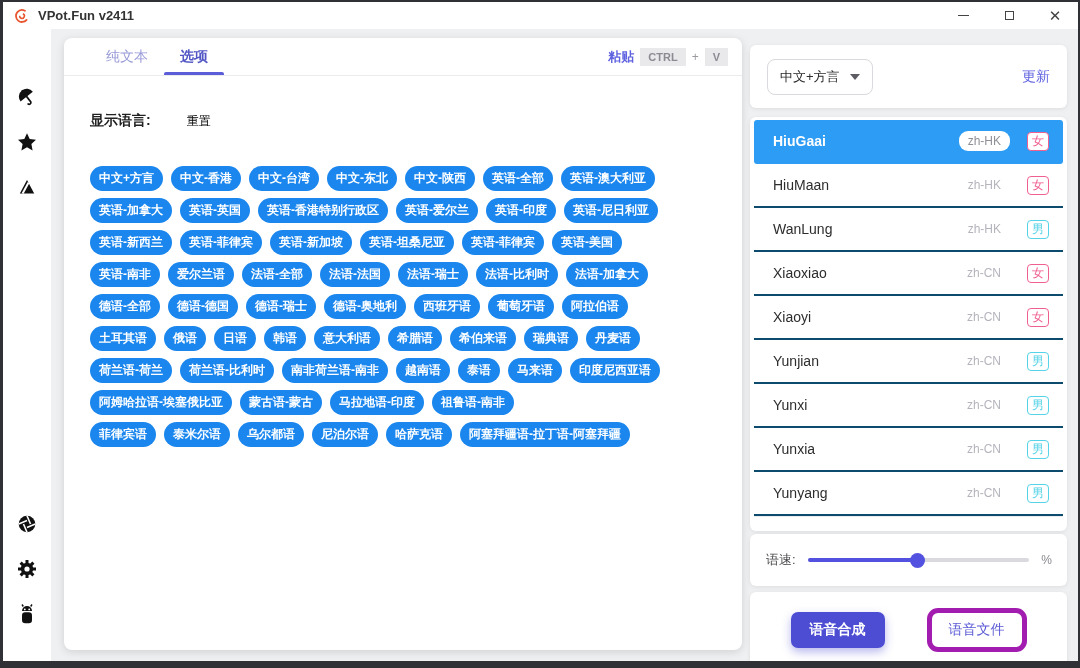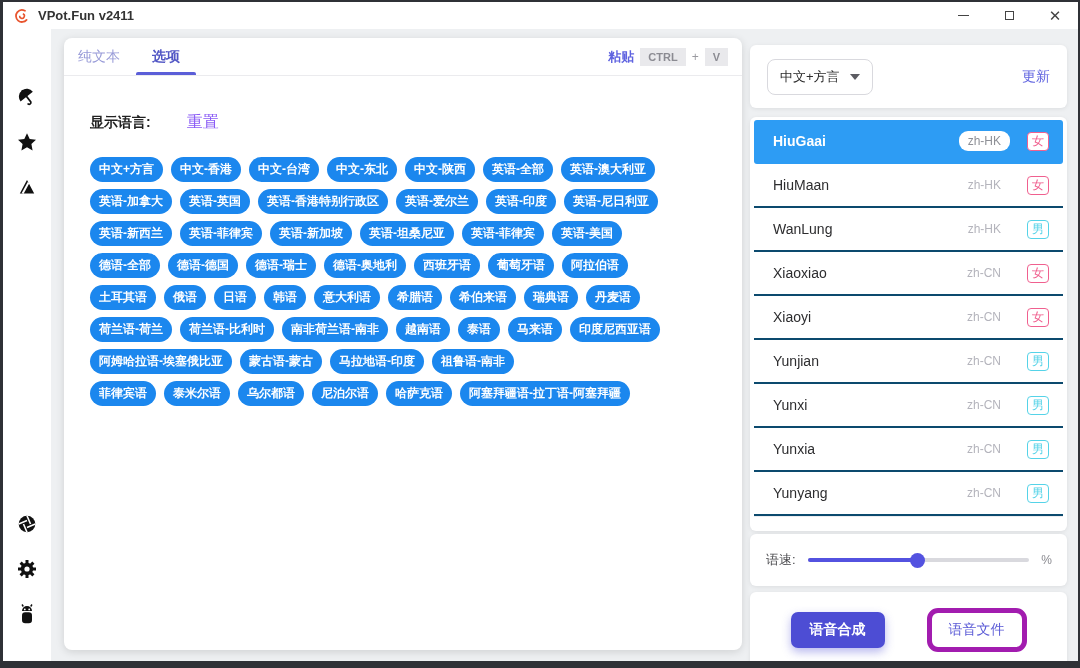--- a/index.html
+++ b/index.html
@@ -19,34 +19,34 @@
   .glyph-close { font-size:15px; line-height:1; color:#444; }
 
   
   .sidebar { position:absolute; left:0; top:27px; bottom:0; width:48px; background:#ffffff; display:flex; flex-direction:column; align-items:center; padding:56px 0 14px; z-index:4; }
   .side-ico { width:24px; height:24px; display:flex; align-items:center; justify-content:center; margin-bottom:21px; cursor:pointer; }
   .side-spacer { flex:1; }
   .side-ico svg { display:block; }
 
   
   .main-card { position:absolute; left:61px; top:36px; width:678px; bottom:11px; background:#fff; border-radius:8px; box-shadow:0 2px 8px rgba(0,0,0,.13); overflow:hidden; }
-  .tabbar { height:38px; border-bottom:1px solid #ebebee; display:flex; align-items:center; padding:0 14px 0 4px; }
+  .tabbar { height:38px; border-bottom:1px solid #ebebee; display:flex; align-items:center; padding:0 14px 0 32px; }
   .tab { font-size:14px; margin-right:12px; padding:0 10px; height:100%; display:flex; align-items:center; position:relative; cursor:pointer; }
   .tab.inactive { color:#989bd8; }
   .tab.active { color:#5257c5; font-weight:700; }
   .tab.active::after { content:""; position:absolute; left:-6px; right:-6px; bottom:0; height:3px; background:#5b5ed8; border-radius:2px 2px 0 0; }
   .paste-hint { margin-left:auto; display:flex; align-items:center; gap:6px;justify-content:center; }
   .paste-label { color:#5f63e0; font-size:13px; font-weight:700; cursor:pointer; }
   .key-badge { background:#e9e9ec; color:#8b8b92; font-size:11px; font-weight:700; border-radius:0; padding:3px 8px; }
   .key-plus { color:#9a9aa0; font-size:12px; }
 
   .card-body { padding:36px 24px 0 26px; }
-  .lang-label-row { display:flex; align-items:center; margin-bottom:24px; }
+  .lang-label-row { display:flex; align-items:center; margin-bottom:36px; }
   .lang-label { font-size:14px; font-weight:700; color:#222; }
-  .reset-link { font-size:16px; color:#8b5cf6; margin-left:36px; cursor:pointer; }
+  .reset-link { font-size:12px; color:#000000; margin-left:36px; cursor:pointer; }
 
   .pill-rows { display:flex; flex-direction:column; gap:7px; }
   .pill-row { display:flex; gap:8px; }
   .pill { background:#1b87ee; color:#fff; border:none; font-family:inherit; font-size:12px; font-weight:600; padding:6px 9px 7px; border-radius:13px; white-space:nowrap; cursor:pointer; line-height:1; }
 
   
   .rcard { position:absolute; left:747px; width:317px; background:#fff; border-radius:6px; box-shadow:0 1px 4px rgba(0,0,0,.08); }
   .rcard-filter { top:43px; height:63px; display:flex; align-items:center; padding:0 17px; }
   .dropdown { border:1px solid #d9d9de; border-radius:8px; height:36px; display:flex; align-items:center; padding:0 12px; cursor:pointer; }
   .dropdown .dd-text { font-size:13px; color:#2b2b2b; margin-right:10px; }
@@ -199,20 +199,29 @@
           </div>
           <div class="pill-row">
             <button class="pill">英语-新西兰</button>
             <button class="pill">英语-菲律宾</button>
             <button class="pill">英语-新加坡</button>
             <button class="pill">英语-坦桑尼亚</button>
             <button class="pill">英语-菲律宾</button>
             <button class="pill">英语-美国</button>
           </div>
           <div class="pill-row">
+            <button class="pill">英语-南非</button>
+            <button class="pill">爱尔兰语</button>
+            <button class="pill">法语-全部</button>
+            <button class="pill">法语-法国</button>
+            <button class="pill">法语-瑞士</button>
+            <button class="pill">法语-比利时</button>
+            <button class="pill">法语-加拿大</button>
+          </div>
+          <div class="pill-row">
             <button class="pill">德语-全部</button>
             <button class="pill">德语-德国</button>
             <button class="pill">德语-瑞士</button>
             <button class="pill">德语-奥地利</button>
             <button class="pill">西班牙语</button>
             <button class="pill">葡萄牙语</button>
             <button class="pill">阿拉伯语</button>
           </div>
           <div class="pill-row">
             <button class="pill">土耳其语</button>

